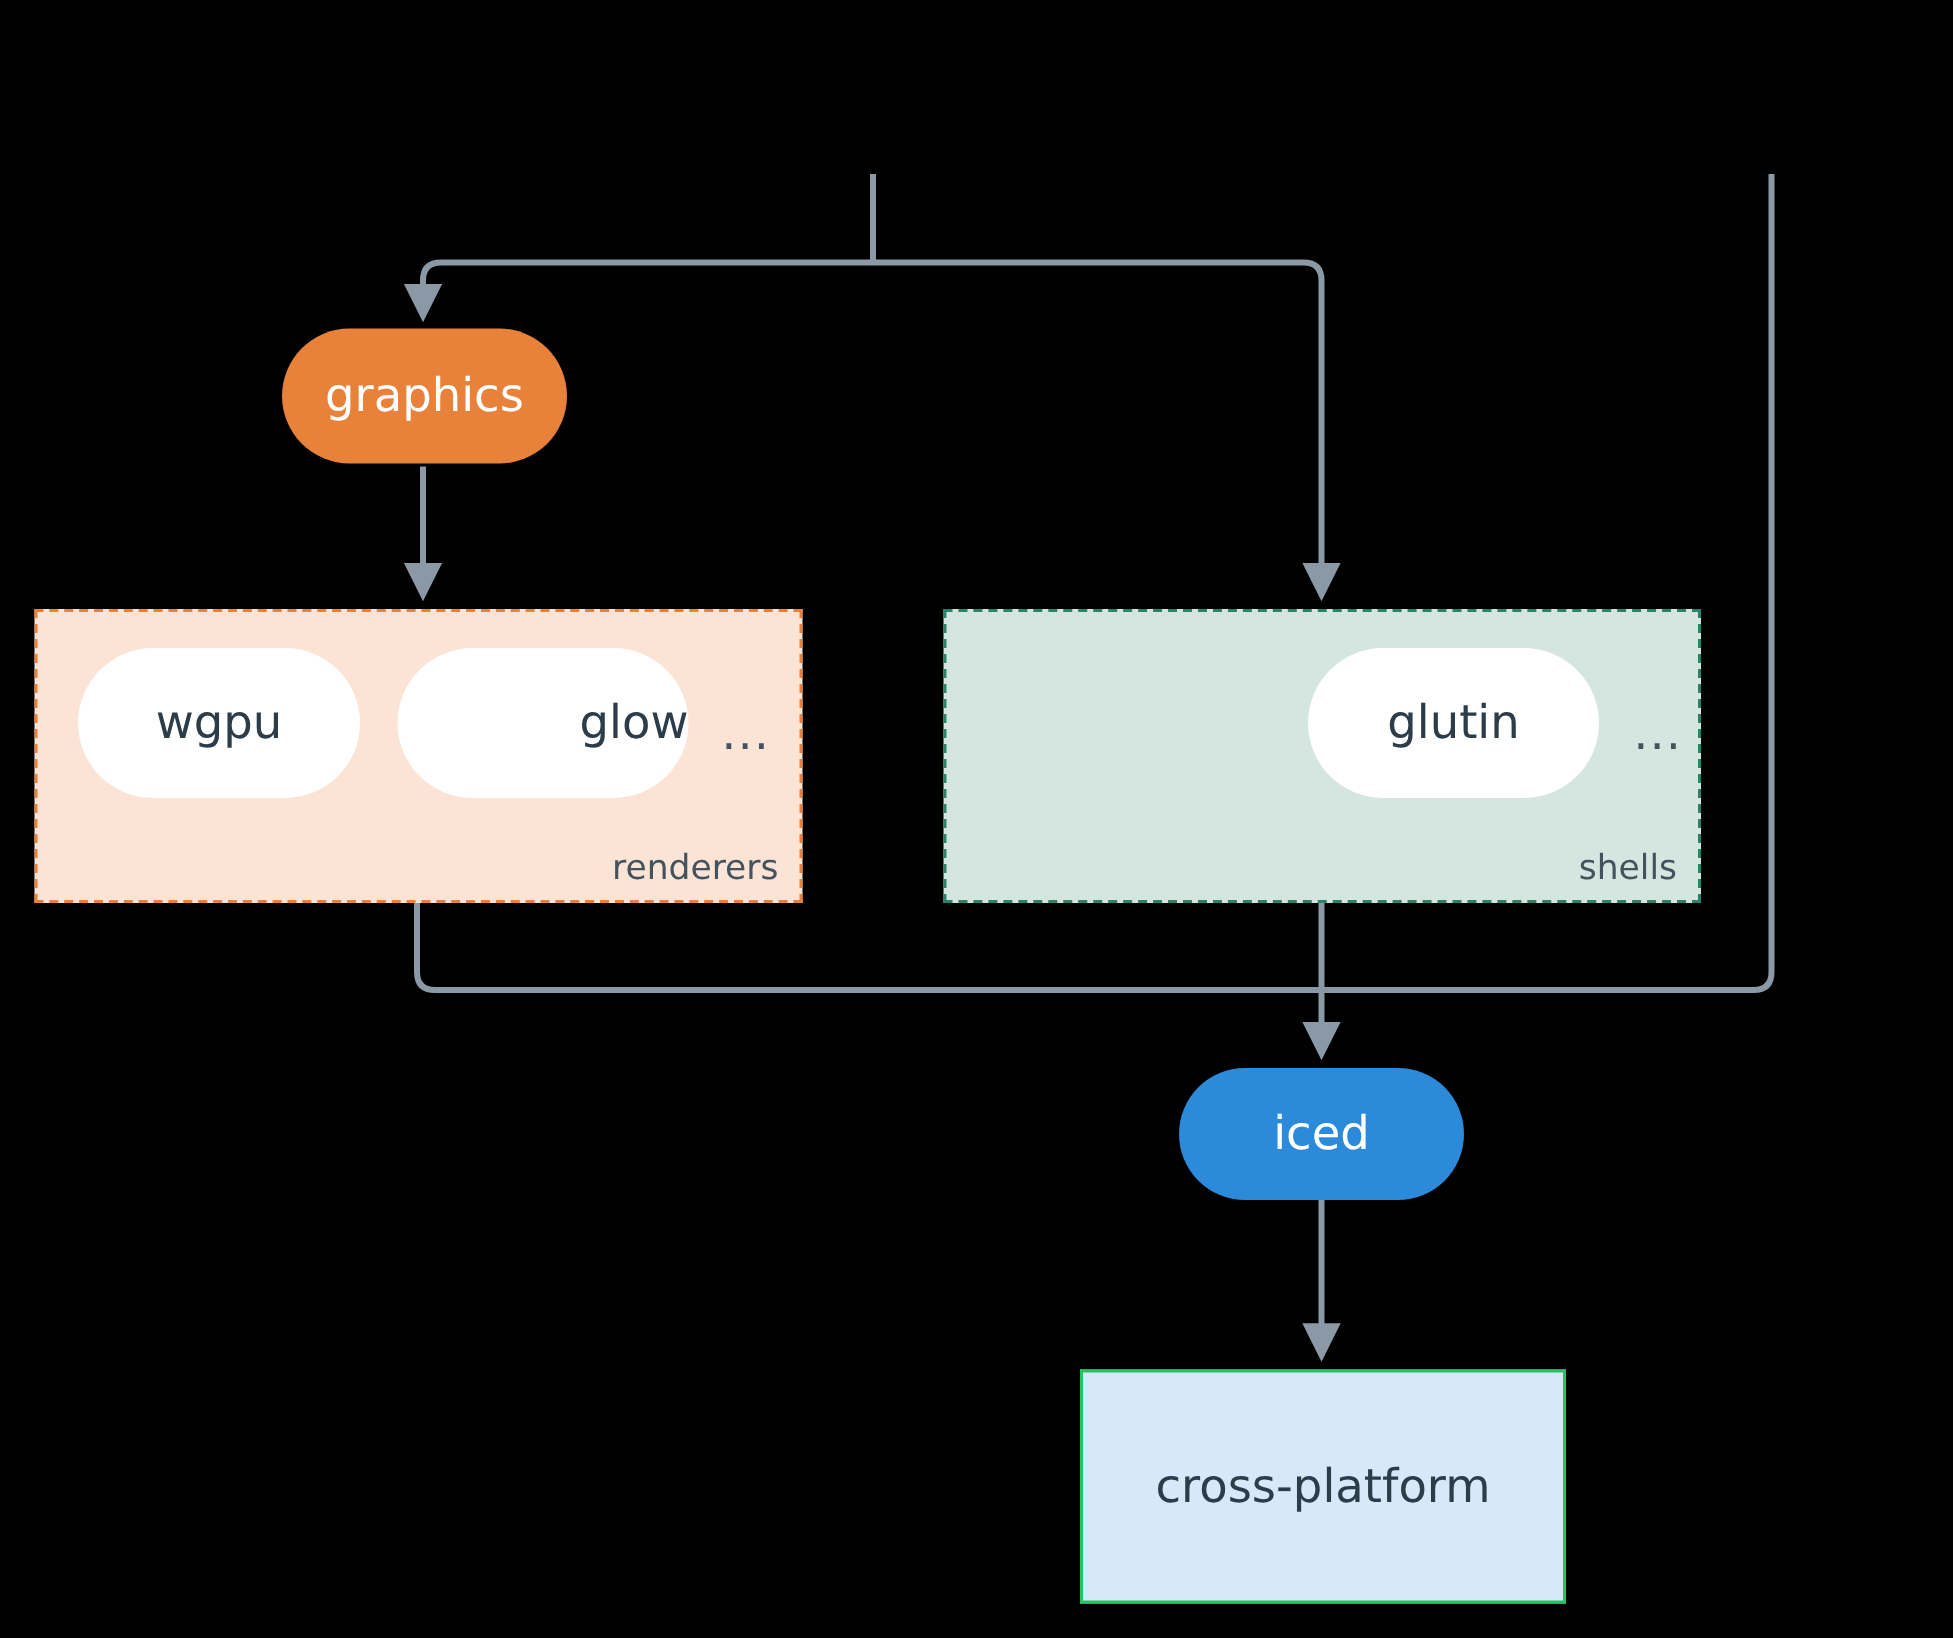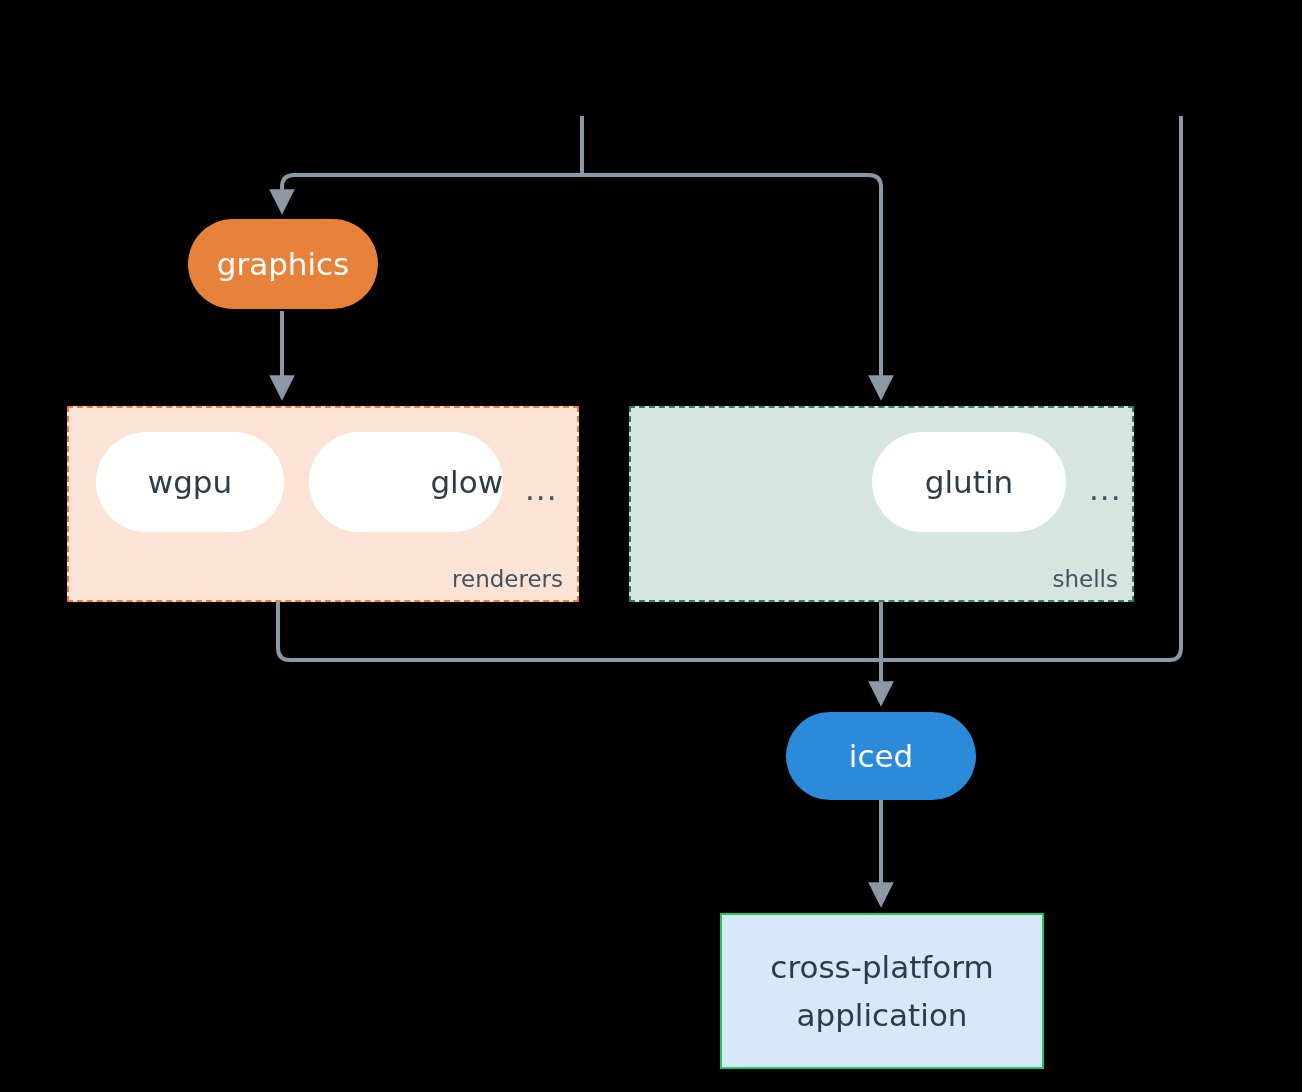--- a/index.html
+++ b/index.html
@@ -124,21 +124,21 @@
 
     <path d="M881,800 L881,903" fill="none" stroke="#8b99a7" stroke-width="4" marker-end="url(#arrowhead)"></path>
   </svg>
 
 
 
   <div class="node pill node-graphics" style="left:188px; top:219px; width:190px; height:90px;text-align:right;">
     <span>graphics</span>
   </div>
 
-  <div class="group group-renderers" style="left:23px; top:406px; width:512px; height:196px;margin-left:44px;">
+  <div class="group group-renderers" style="left:23px; top:406px; width:512px; height:196px;">
     <div class="leaf" style="left:27px; top:24px; width:188px; height:100px;">
       <span>wgpu</span>
     </div>
     <div class="leaf" style="left:240px; top:24px; width:194px; height:100px;justify-content:flex-end;">
       <span>glow</span>
     </div>
     <span class="ellipsis" style="left:456px; top:66px;">...</span>
     <span class="group-label">renderers</span>
   </div>
 
@@ -149,16 +149,15 @@
     <span class="ellipsis" style="left:458px; top:66px;">...</span>
     <span class="group-label">shells</span>
   </div>
 
   <div class="node pill node-iced" style="left:786px; top:712px; width:190px; height:88px;">
     <span>iced</span>
   </div>
 
   <div class="node node-app" style="left:720px; top:913px; width:324px; height:156px;">
     <span>cross-platform</span>
-    <span>application</span>
   </div>
 
 </div>
 
 </body></html>

